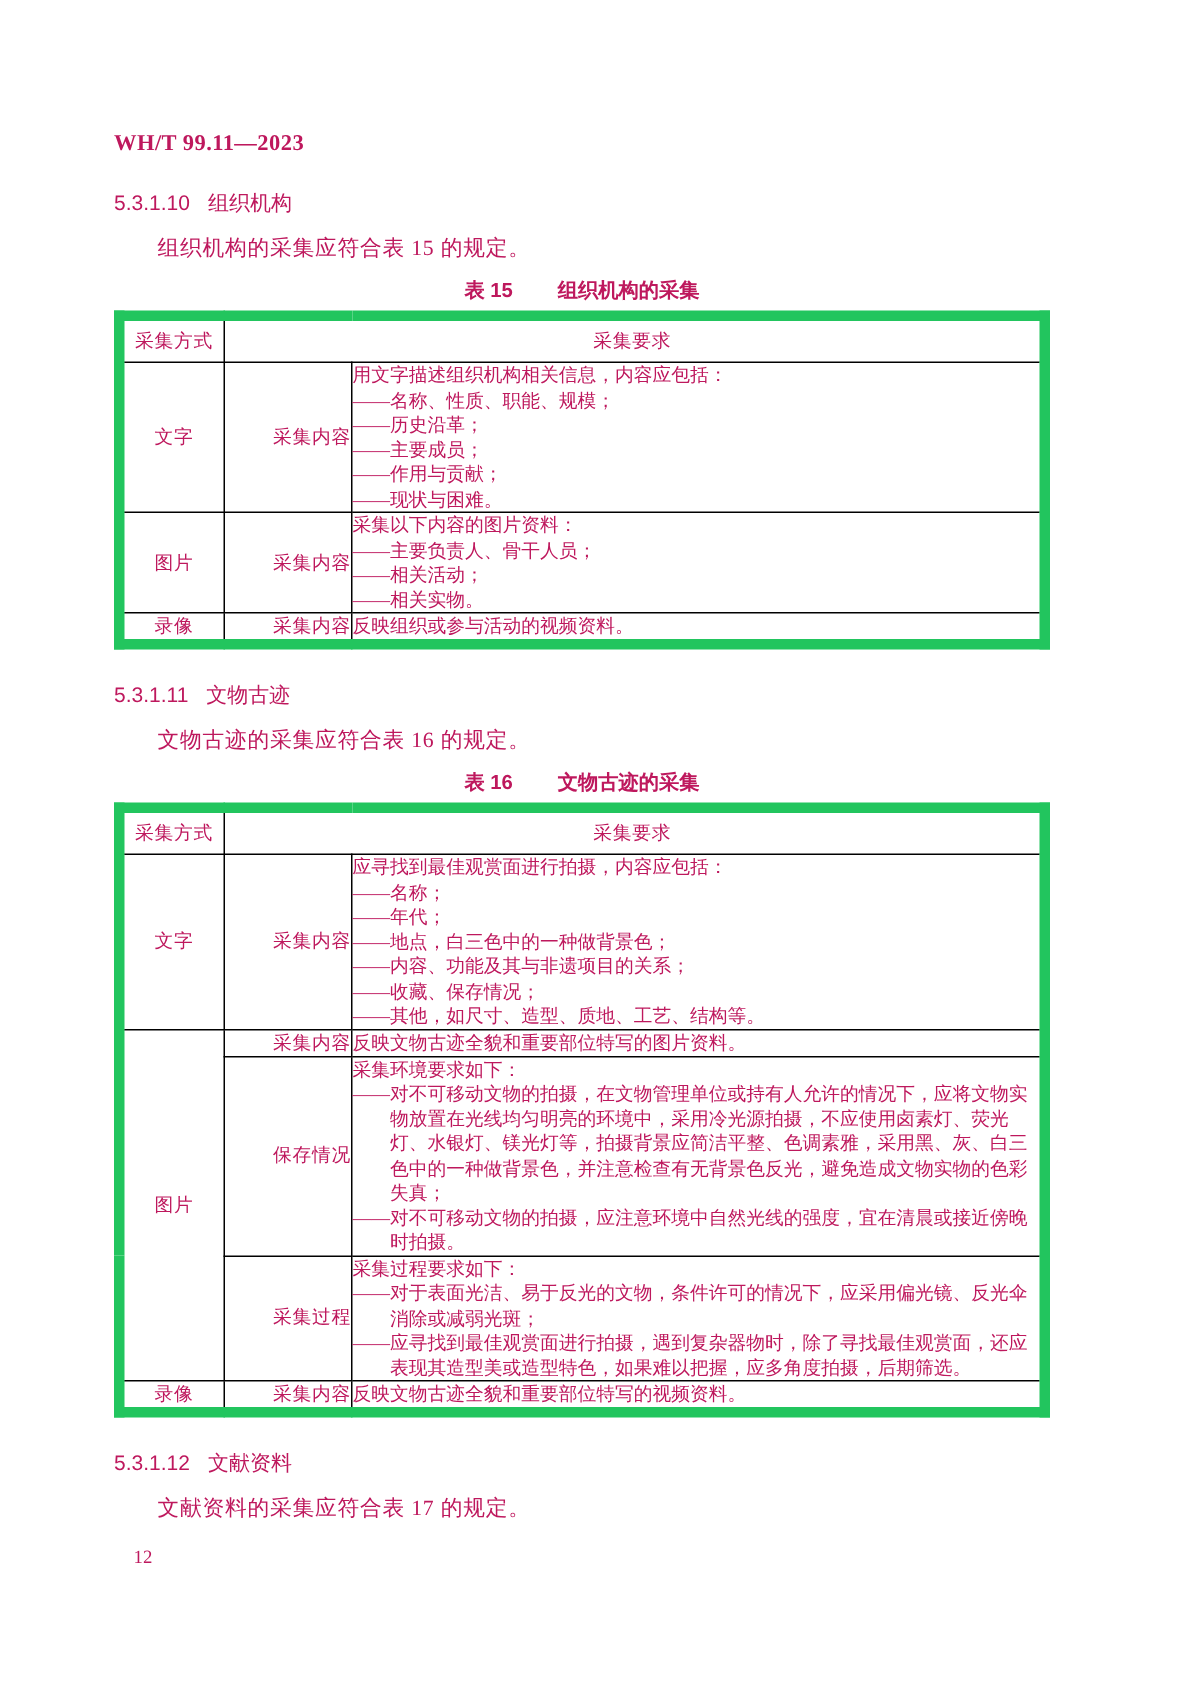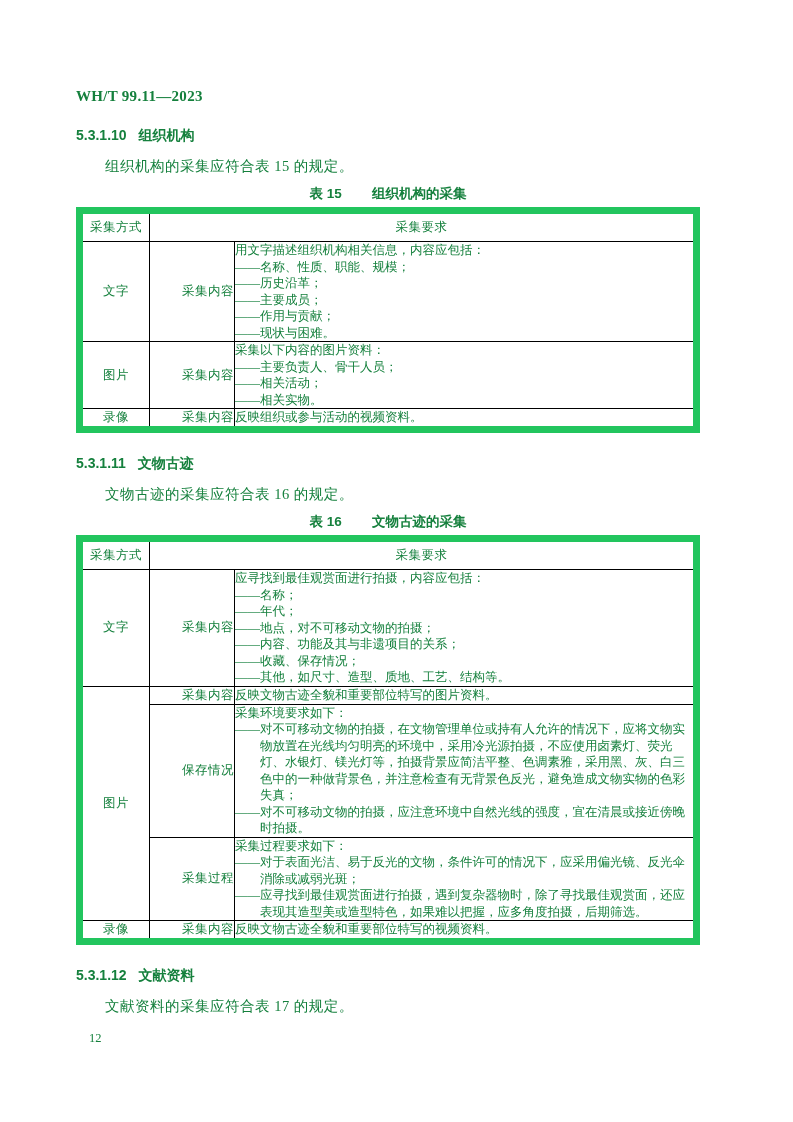--- a/index.html
+++ b/index.html
@@ -1,41 +1,41 @@
 <!DOCTYPE html>
 <html><head>
 <meta charset="utf-8">
 <style>
   html, body { margin: 0; padding: 0; background: #ffffff; }
   .page {
     position: relative;
     width: 793px;
     height: 1122px;
     background: #ffffff;
-    color: #15803d;
+    color: #be185d;
     font-family: "Liberation Serif", "DejaVu Serif", serif;
     overflow: hidden;
     box-sizing: border-box;
   }
   .content {
     position: absolute;
     left: 76px;
     top: 88px;
     width: 624px;
   }
   .doc-code {
     font-family: "Liberation Serif", "DejaVu Serif", serif;
     font-weight: bold;
     font-size: 15px;
     letter-spacing: 0.3px;
   }
   .sec-heading {
     margin-top: 21px;
     font-family: "Liberation Sans", "DejaVu Sans", sans-serif;
-    font-weight: bold;
+    font-weight: normal;
     font-size: 14px;
     line-height: 18px;
   }
   .sec-heading .sec-num { margin-right: 12px; }
   .sec-intro {
     margin-top: 12px;
     font-size: 14.5px;
     line-height: 20px;
     text-indent: 2em;
     letter-spacing: 0.5px;
@@ -152,21 +152,21 @@
               <td class="c-head">采集方式</td>
               <td class="c-head" colspan="2">采集要求</td>
             </tr>
             <tr class="body-row">
               <td class="c-method" rowspan="1">文字</td>
               <td class="c-label">采集内容</td>
               <td class="c-content">
                 <div class="cline">应寻找到最佳观赏面进行拍摄，内容应包括：</div>
                 <div class="cline dash">——名称；</div>
                 <div class="cline dash">——年代；</div>
-                <div class="cline dash">——地点，对不可移动文物的拍摄；</div>
+                <div class="cline dash">——地点，白三色中的一种做背景色；</div>
                 <div class="cline dash">——内容、功能及其与非遗项目的关系；</div>
                 <div class="cline dash">——收藏、保存情况；</div>
                 <div class="cline dash">——其他，如尺寸、造型、质地、工艺、结构等。</div>
               </td>
             </tr>
             <tr class="body-row">
               <td class="c-method" rowspan="3">图片</td>
               <td class="c-label">采集内容</td>
               <td class="c-content">
                 <div class="cline">反映文物古迹全貌和重要部位特写的图片资料。</div>

